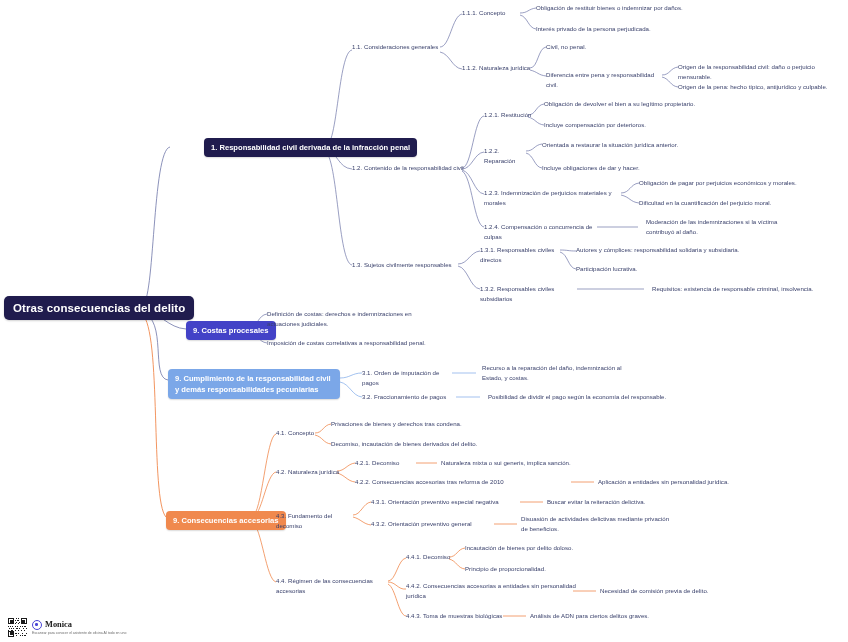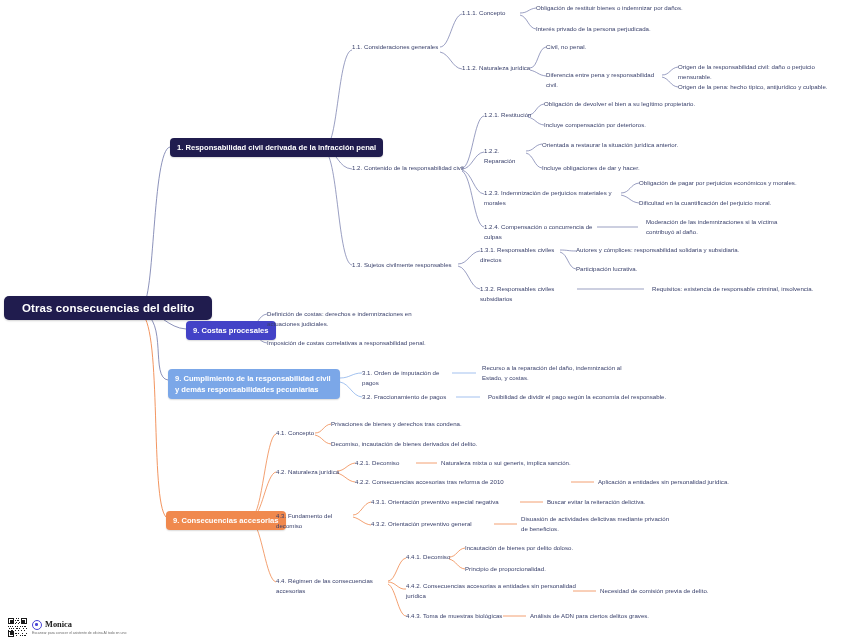--- a/index.html
+++ b/index.html
@@ -9,30 +9,30 @@
     -webkit-font-smoothing:antialiased;
   }
   #canvas{position:absolute;left:0;top:0;width:848px;height:642px;}
   svg.links{position:absolute;left:0;top:0;width:848px;height:642px;pointer-events:none;}
   .node{position:absolute;box-sizing:border-box;}
 
   
   .root{
     background:#201c4e;color:#ffffff;border-radius:5px;
     font-size:11.5px;font-weight:bold;letter-spacing:.1px;
-    padding:6px 18px;white-space:nowrap;
+    padding:6px 9px;white-space:nowrap;
     box-shadow:0 1px 2px rgba(0,0,0,.18);
   }
   
   .l1{
     border-radius:4px;color:#fff;font-size:7.6px;font-weight:bold;
     padding:4px 7px;line-height:1.45;
     box-shadow:0 1px 1.5px rgba(0,0,0,.14);
   }
-  .l1.navy{background:#201c4e;}
+  .l1.navy{background:#201c4e;margin-left:34px;}
   .l1.indigo{background:#4342c7;}
   .l1.softblue{background:#7ba7e8;}
   .l1.orange{background:#f0894e;}
 
   
   .t{
     position:absolute;font-size:6.1px;line-height:1.62;color:#39406b;
     letter-spacing:.02px;
   }
 

